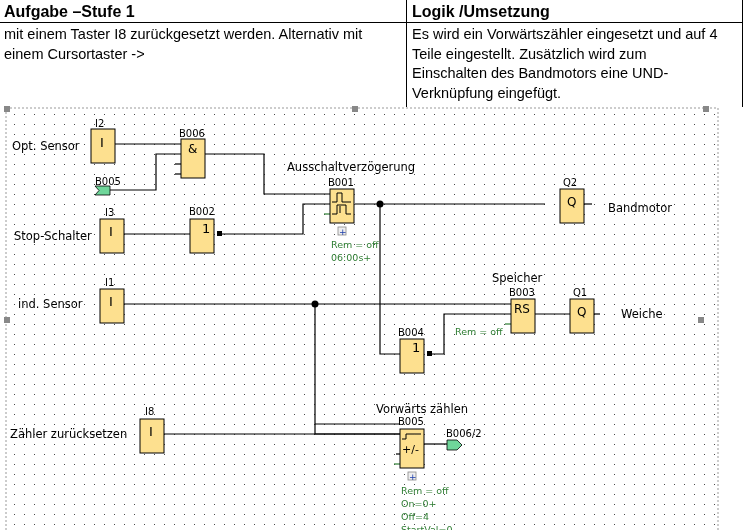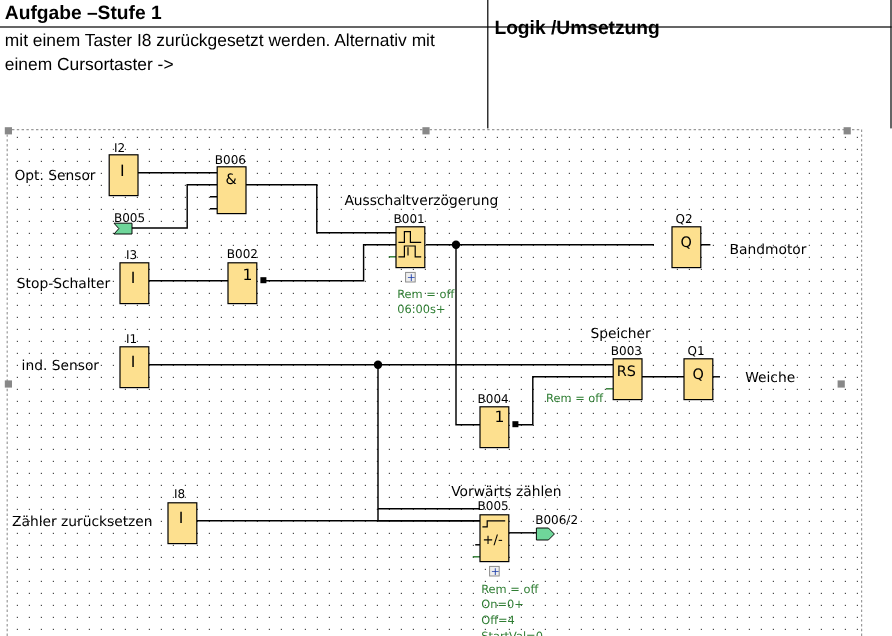--- a/index.html
+++ b/index.html
@@ -14,24 +14,30 @@
   #diagram { position:absolute; left:0; top:105px; }
 </style>
 </head>
 <body>
 
 <div class="tbl">
   <div class="vline" style="left:406px; top:0; height:107px;"></div>
   <div class="vline" style="left:742px; top:0; height:107px;"></div>
   <div class="hline" style="left:0; top:22px; width:743px;"></div>
   <div class="cell hdr" style="left:4px; top:2px;">Aufgabe –Stufe 1</div>
-  <div class="cell hdr" style="left:412px; top:14px;">Logik /Umsetzung</div>
+  <div class="cell hdr" style="left:412px; top:2px;">Logik /Umsetzung</div>
   <div class="cell body-text" style="left:4px; top:25px; width:400px;">
     <div>mit einem Taster I8 zurückgesetzt werden. Alternativ mit</div>
     <div>einem Cursortaster -&gt;</div>
+  </div>
+  <div class="cell body-text" style="left:412px; top:25px; width:330px;">
+    <div>Es wird ein Vorwärtszähler eingesetzt und auf 4</div>
+    <div>Teile eingestellt. Zusätzlich wird zum</div>
+    <div>Einschalten des Bandmotors eine UND-</div>
+    <div>Verknüpfung eingefügt.</div>
   </div>
 </div>
 
 <svg id="diagram" width="743" height="425" viewBox="0 105 743 425">
   <defs>
     <pattern id="dots" x="0" y="0" width="10" height="10" patternUnits="userSpaceOnUse">
       <rect x="4" y="4" width="1" height="1" fill="#4a4a4a"></rect>
     </pattern>
   </defs>
   <rect x="6" y="109" width="713" height="421" fill="url(#dots)"></rect>

